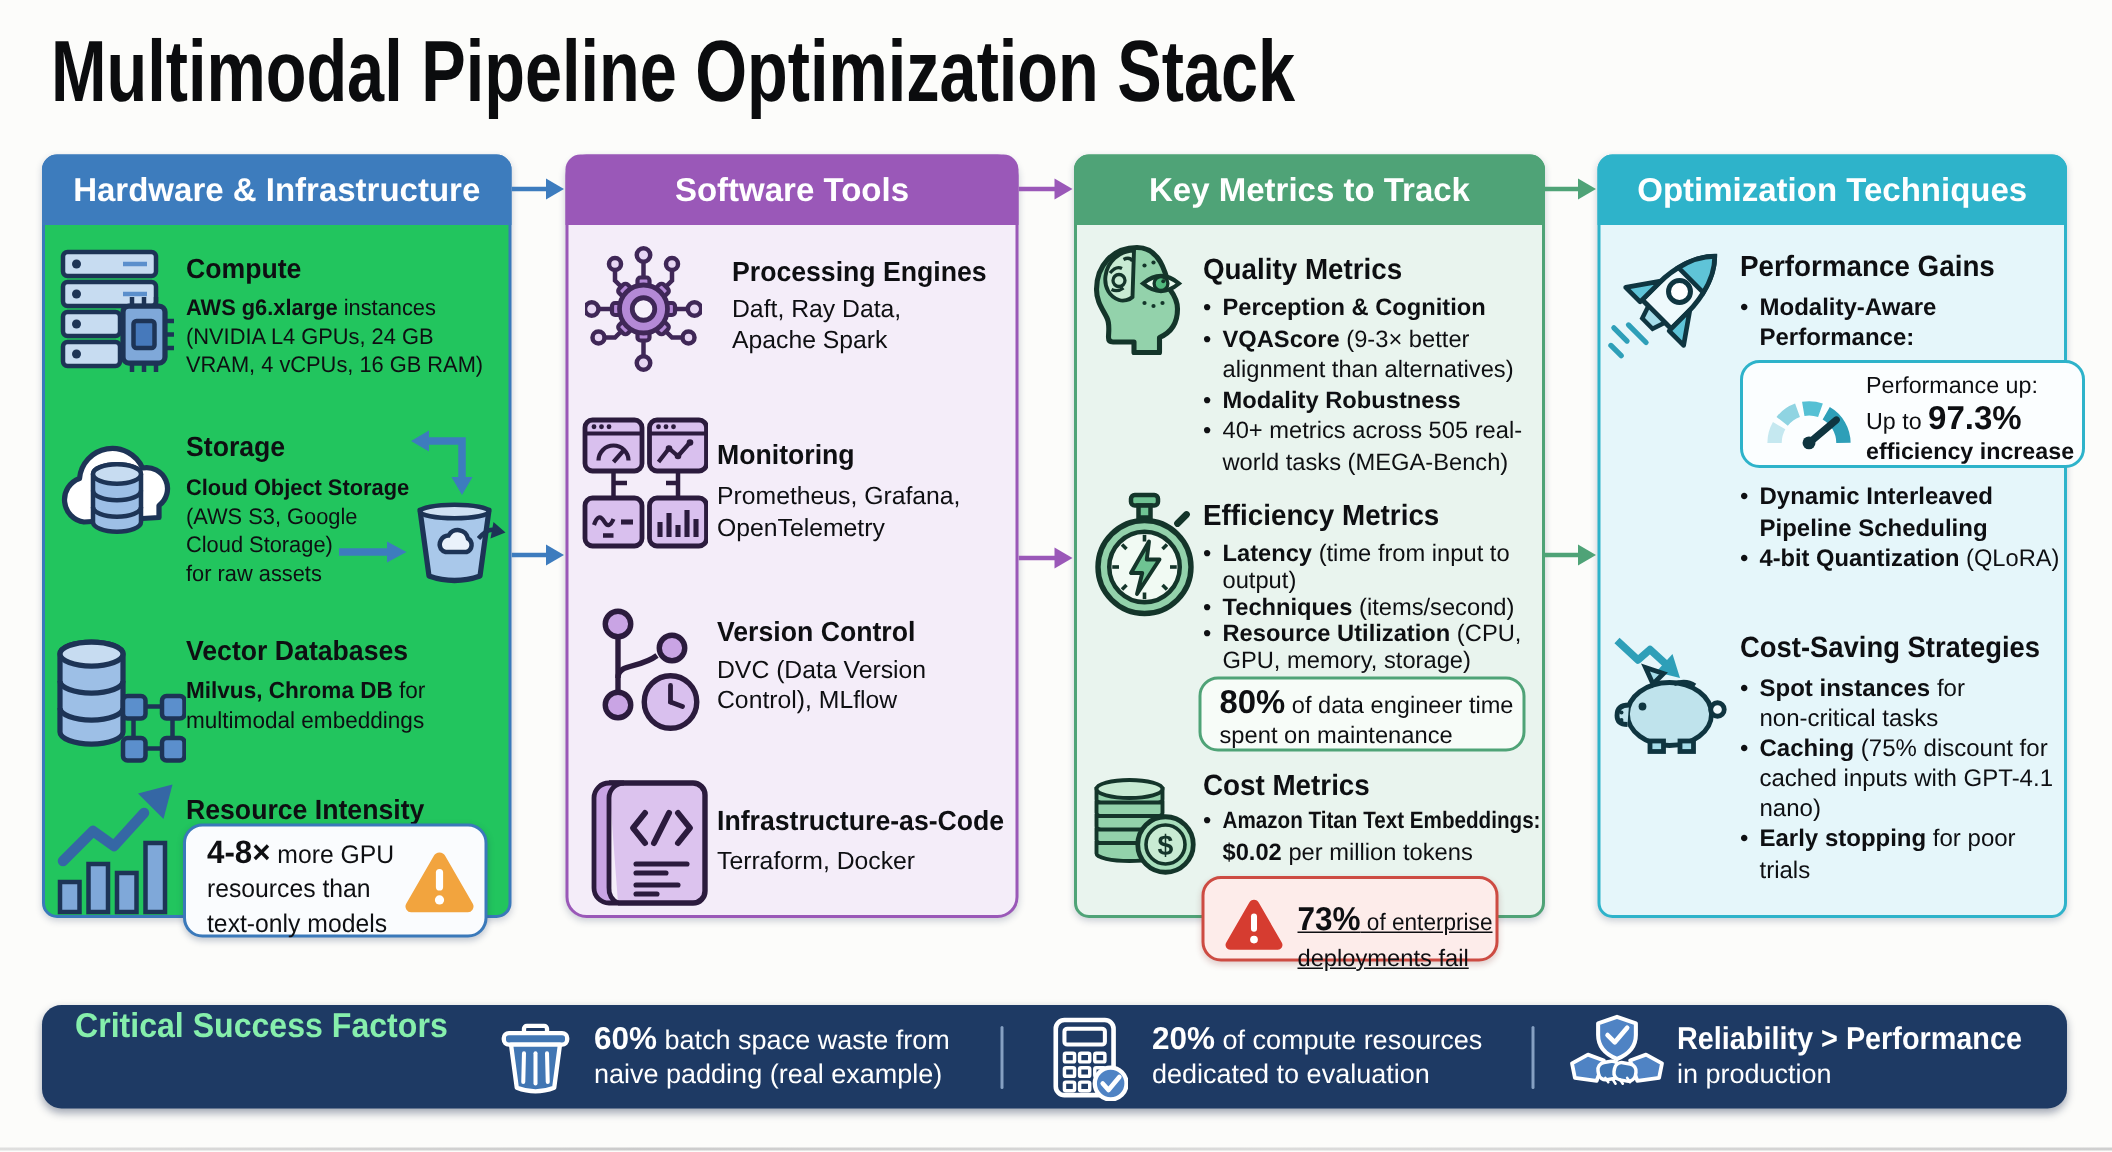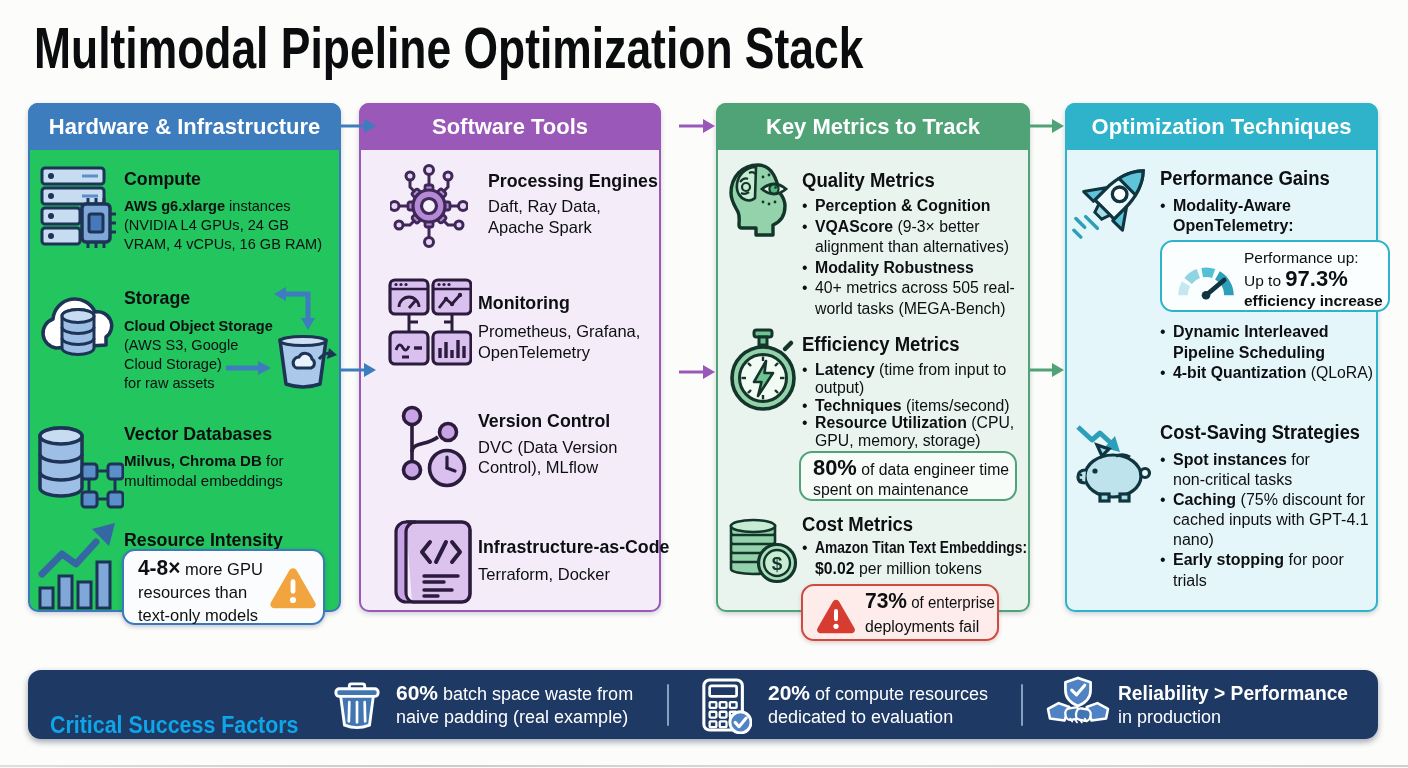--- a/index.html
+++ b/index.html
@@ -26,21 +26,21 @@
   .col-header {
     position:absolute; left:-2px; top:-2px; right:-2px; height:47px;
     border-radius:10px 10px 0 0;
     display:flex; align-items:center; justify-content:center;
     color:#fff; font-size:22px; font-weight:700;
   }
   .col-header .ht { white-space:nowrap; }
 
   #col-hardware { left:28px;  top:103px; width:313px; height:509px; background:#22c55e; border-color:#3a79ba; }
   #col-hardware .col-header { background:#3d7cbd; }
-  #col-software { left:359px; top:103px; width:302px; height:509px; background:#f4edf9; border-color:#9a58b8; }
+  #col-software { left:377px; top:103px; width:302px; height:509px; background:#f4edf9; border-color:#9a58b8;border-radius:14px; }
   #col-software .col-header { background:#9a58b8; }
   #col-metrics  { left:716px; top:103px; width:314px; height:509px; background:#e9f4ee; border-color:#4fa377; }
   #col-metrics .col-header { background:#4fa377; }
   #col-optimization { left:1065px; top:103px; width:313px; height:509px; background:#e5f6fa; border-color:#2eb3ca; }
   #col-optimization .col-header { background:#2eb3ca; }
 
   
   .hd { font-weight:700; white-space:nowrap; width:max-content; transform-origin:0 50%; }
   .hd1 { font-size:18.5px; line-height:24px; }   
   .hd2 { font-size:19.5px; line-height:25px; }   
@@ -56,37 +56,37 @@
 
   #callout-gpu { left:122px; top:549px; width:203px; height:76px; border-color:#3a79ba; background:#fafcfe; box-shadow:0 2px 4px rgba(30,50,90,.25); font-size:17px; line-height:22.8px; }
   #callout-gpu .pad { position:absolute; left:14px; top:6px; }
   #callout-gpu .big { font-size:21.5px; }
 
   #callout-maint { left:799px; top:451px; width:218px; height:50px; border-color:#4fa377; background:#f7fcf8; font-size:15.8px; line-height:19.5px; }
   #callout-maint .pad { position:absolute; left:12px; top:5px; }
   #callout-maint .big { font-size:22px; }
 
   #callout-fail { left:801px; top:584px; width:198px; height:57px; border-color:#cd4b42; background:#fdecea; box-shadow:0 2px 4px rgba(120,30,30,.2); font-size:15.8px; line-height:24px; }
-  #callout-fail .pad { position:absolute; left:62px; top:3px; }
+  #callout-fail .pad { position:absolute; left:62px; top:15px;text-decoration:underline; }
   #callout-fail .big { font-size:22px; }
 
   #callout-perf { left:1160px; top:240px; width:230px; height:72px; border-color:#2eb3ca; background:#fbfeff; font-size:15.5px; line-height:20.5px; }
   #callout-perf .pad { position:absolute; left:82px; top:6px; }
   #callout-perf .big { font-size:22px; }
 
   
   #footer {
     left:28px; top:670px; width:1350px; height:69px;
     background:#1e3a64; border-radius:13px;
     box-shadow:0 3px 6px rgba(20,35,70,.4);
     color:#fff;
   }
   #footer-title {
-    left:22px; top:0; height:69px; display:flex; align-items:flex-end;
-    font-size:23px; font-weight:700; color:#0ea5e9;
+    left:22px; top:0; height:69px; display:flex; align-items:flex-start;
+    font-size:23px; font-weight:700; color:#86efac;
   }
   #footer-title .ht { white-space:nowrap; width:max-content; transform:scaleX(0.93); transform-origin:0 50%; }
   .fitem { font-size:18px; line-height:23px; }
   .fitem .big { font-size:21px; font-weight:700; }
   .fdiv { width:2px; height:42px; top:14px; background:rgba(170,195,225,.75); border-radius:1px; }
 
   #bottom-smudge { left:0; right:0; bottom:1px; height:2px;
     background:linear-gradient(90deg, rgba(90,90,95,.18), rgba(90,90,95,.3) 30%, rgba(90,90,95,.2) 60%, rgba(90,90,95,.28)); }
 </style>
 </head>
@@ -539,21 +539,21 @@
     <line x1="2" y1="72" x2="9" y2="79"></line>
   </g>
 </svg>
 <div class="abs" style="left:1160px;top:166px;font-size:16px;line-height:19.5px">
   <div class="hd hd2" style="margin-bottom: 5px; transform: scaleX(0.95);">Performance Gains</div>
   <div>
       <div class="blt">
         <span class="dot">•</span>
         <div class="btx">
           <div class="ln"><span class="b">Modality-Aware</span></div>
-          <div class="ln"><span class="b">OpenTelemetry:</span></div>
+          <div class="ln"><span class="b">Performance:</span></div>
         </div>
       </div>
     </div>
 </div>
 <div id="callout-perf" class="callout">
   <svg class="abs" style="left:12px;top:15px" width="64" height="44" viewBox="0 0 64 46">
     <path d="M8,40 A24,24 0 0 1 11.2,28" fill="none" stroke="#c5e8f0" stroke-width="10"></path>
     <path d="M13.3,25 A24,24 0 0 1 24,17.3" fill="none" stroke="#8fd4e2" stroke-width="10"></path>
     <path d="M28,16.3 A24,24 0 0 1 40,17.3" fill="none" stroke="#55c0d4" stroke-width="10"></path>
     <path d="M44,19.3 A24,24 0 0 1 56,40" fill="none" stroke="#2e9fb8" stroke-width="10"></path>

